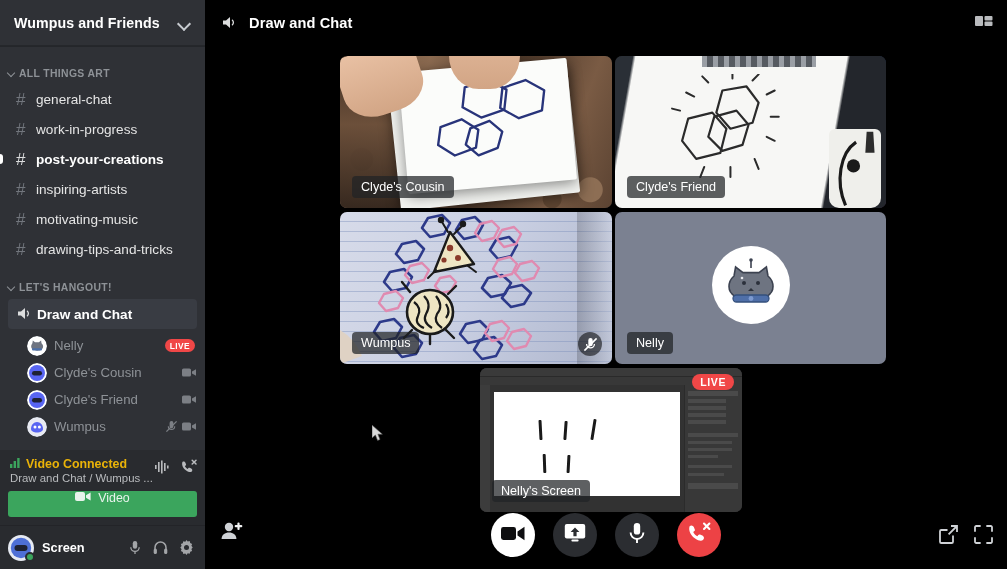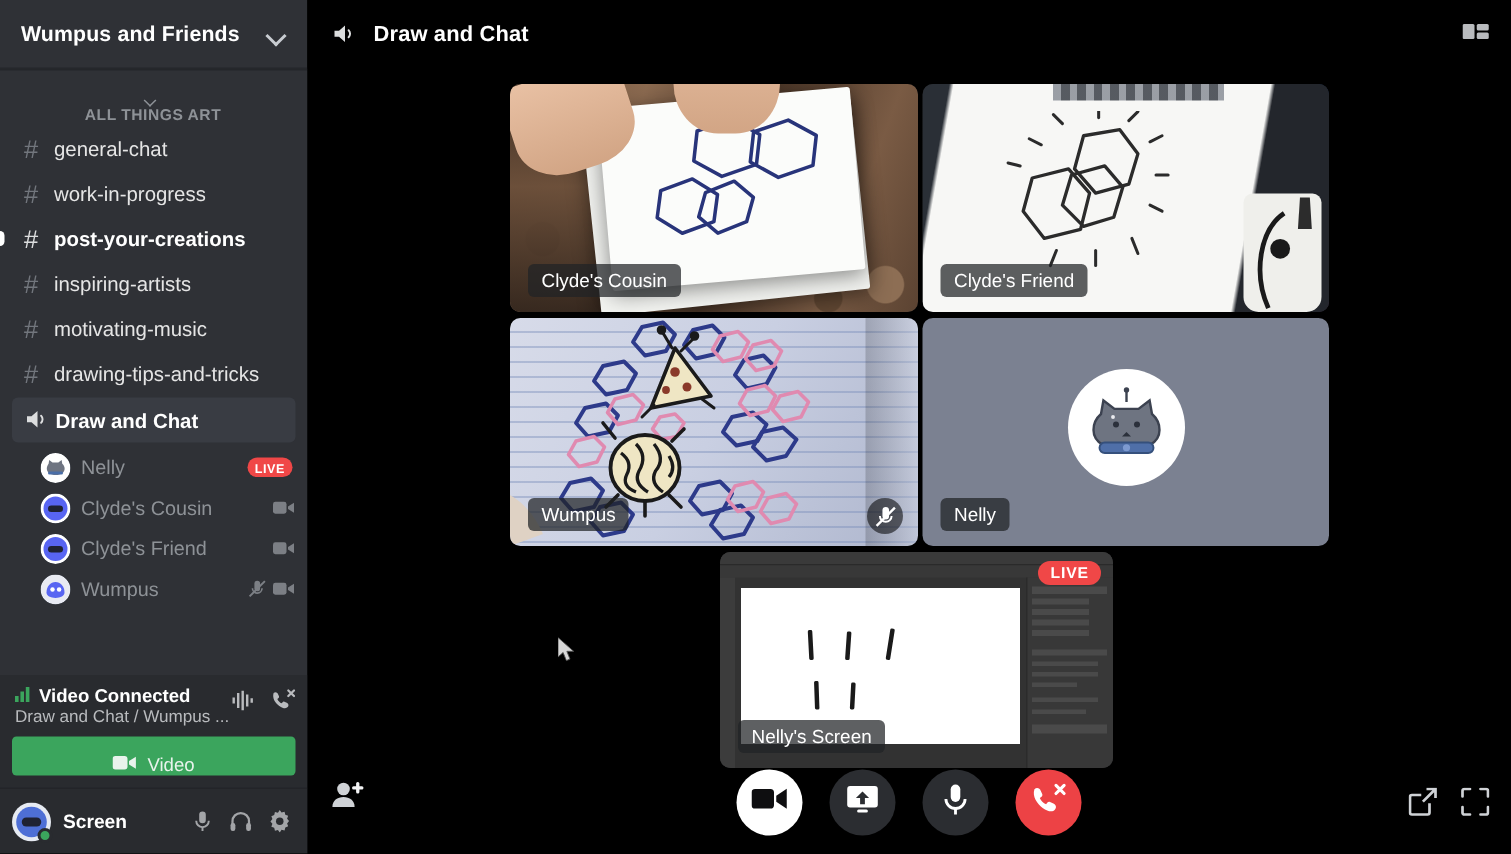--- a/index.html
+++ b/index.html
@@ -58,21 +58,20 @@
     flex: 1 1 auto;
     padding-top: 12px;
     overflow: hidden;
   }
   .cat {
     display: flex; align-items: center;
     padding: 0 8px 0 7px;
     height: 22px;
     margin-top: 4px;
     cursor: pointer;
-    flex-direction: column;
   }
   .cat-arrow {
     width: 10px; height: 10px; position: relative; flex: 0 0 10px;
     margin-right: 2px;
   }
   .cat-arrow::before {
     content: "";
     position: absolute; left: 1px; top: 2px;
     width: 5px; height: 5px;
     border-right: 1.6px solid #8e9297;
@@ -165,34 +164,34 @@
   
   .voice-panel {
     background: #292b2f;
     padding: 7px 8px 8px 8px;
     flex: 0 0 auto;
   }
   .vp-top { display: flex; align-items: flex-start; }
   .vp-info { flex: 1 1 auto; min-width: 0; padding-left: 2px;}
   .vp-status {
     display: flex; 
-    color: #ffffff; font-size: 12.4px; font-weight: bold;
+    color: #eab308; font-size: 12.4px; font-weight: bold;
   }
   .signal-icon { margin-right: 4px; display:flex; }
   .vp-sub {
     color: #b9bbbe; font-size: 11.4px; margin-top: 1px;
     white-space: nowrap; overflow: hidden; text-overflow: ellipsis;
   }
   .vp-actions { display: flex; align-items: center; gap: 10px; padding-top: 2px; }
   .vp-btns { display: flex; gap: 8px; margin-top: 7px; }
   .vp-btn {
     flex: 1 1 50%;
     height: 26px;
     border-radius: 3px;
-    display: flex; align-items: flex-end; justify-content: center;
+    display: flex; align-items: flex-start; justify-content: center;
     gap: 7px;
     font-size: 12.4px;
     cursor: pointer;
   }
   .vp-btn.video { background: #3ba55d; color: #e8f3ec; }
   .vp-btn.screen { background: #36393f; color: #fff; }
 
   
   .user-panel {
     background: #292b2f;
@@ -406,20 +405,24 @@
       </div>
       <div class="chan">
         <span class="hash">#</span>
         <span class="cname">motivating-music</span>
       </div>
       <div class="chan">
         <span class="hash">#</span>
         <span class="cname">drawing-tips-and-tricks</span>
       </div>
 
+      <div class="cat" style="margin-top:12px">
+        <div class="cat-arrow"></div>
+        <div class="cat-label">LET'S HANGOUT!</div>
+      </div>
 
       <div class="vchan sel">
         <span class="spk">
           <svg width="17" height="15" viewBox="0 0 17 15">
               <path fill="#dcddde" d="M2 5.5h3L9 2v11L5 9.5H2z"></path>
               <path fill="none" stroke="#dcddde" stroke-width="1.3" stroke-linecap="round" d="M11.4 5.2a3.2 3.2 0 010 4.6"></path>
             </svg>
         </span>
         <span class="vname">Draw and Chat</span>
       </div>

